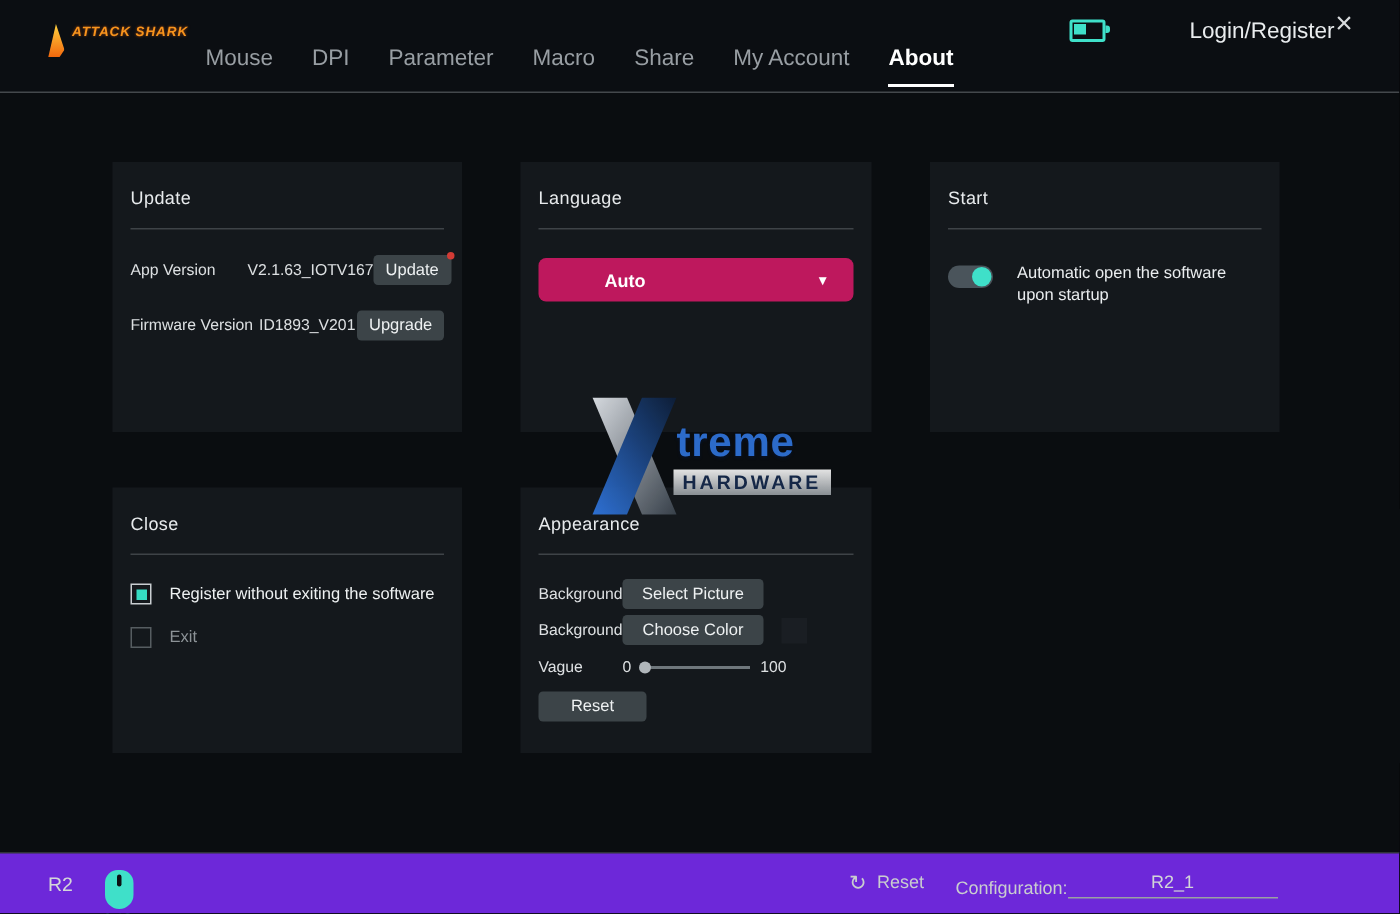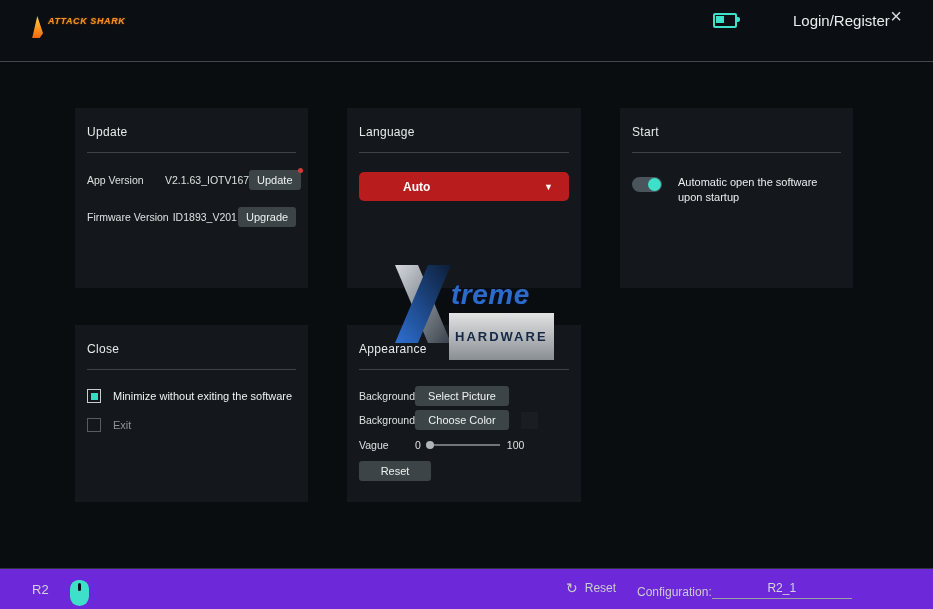--- a/index.html
+++ b/index.html
@@ -40,21 +40,21 @@
 
   .u-row{margin-top:17px;display:flex;align-items:center;}
   .u-label{font-size:10.5px;color:#dde0e2;min-width:74px;}
   .u-value{font-size:10.5px;color:#dde0e2;margin-left:4px;white-space:nowrap;}
   .btn{background:#3c4448;color:#eef1f2;font-size:11px;height:20px;border:none;
        border-radius:3px;padding:0 8px;cursor:pointer;font-family:inherit;}
   .u-btn{margin-left:auto;width:58px;position:relative;}
   .noti-dot{position:absolute;top:-2px;right:-2px;width:5px;height:5px;border-radius:50%;
             background:#d23b35;}
 
-  .dropdown{margin-top:19px;height:29px;background:#b91c1c;border-radius:5px;
+  .dropdown{margin-top:19px;height:29px;background:#be185d;border-radius:5px;
             display:flex;align-items:center;cursor:pointer;position:relative;}
   .dd-value{font-size:12px;font-weight:bold;color:#ffffff;padding-left:44px;}
   .dd-arrow{position:absolute;right:16px;font-size:9px;color:#ffffff;}
 
   .start-row{margin-top:22px;display:flex;}
   .toggle{width:30px;height:15px;border-radius:8px;background:#4a545b;position:relative;
           flex:none;margin-top:2px;cursor:pointer;}
   .toggle .knob{position:absolute;right:1px;top:1px;width:13px;height:13px;border-radius:50%;
                 background:#3fe0c9;}
   .start-label{margin-left:16px;font-size:11px;line-height:15px;color:#eaedef;width:160px;}
@@ -78,22 +78,22 @@
   .sl-track{width:72px;height:2px;background:#6f777c;margin:0 7px;position:relative;cursor:pointer;}
   .sl-handle{position:absolute;left:-2px;top:-3px;width:8px;height:8px;border-radius:50%;
              background:#b0b6ba;cursor:pointer;}
   .reset-btn{margin-top:9px;width:72px;}
 
   
   .watermark{position:absolute;left:391px;top:265px;width:156px;height:80px;z-index:6;
              pointer-events:none;opacity:.96;}
   .wm-x{position:absolute;left:0;top:0;}
   .wm-treme{position:absolute;left:60px;top:14px;font-size:28px;font-weight:bold;
-            color:#2e6fd2;letter-spacing:.5px;text-shadow:0 1px 2px #071228;font-style:italic;}
-  .wm-hw{position:absolute;left:58px;top:48px;padding:16px 6px;
+            color:#2e6fd2;letter-spacing:.5px;text-shadow:0 1px 2px #071228;}
+  .wm-hw{position:absolute;left:58px;top:48px;padding:1px 6px;
          background:linear-gradient(180deg,#ececec,#8e9499);
          font-size:13px;font-weight:bold;color:#16294a;letter-spacing:2px;}
 
   
   .footer{position:absolute;left:0;top:568px;width:933px;height:41px;background:#6d28d9;
           border-top:1px solid #303438;box-sizing:border-box;}
   .profile{position:absolute;left:32px;top:13px;font-size:13px;color:#d3d6d8;}
   .mouse-block{position:absolute;left:66px;top:11px;width:26px;text-align:center;}
   .mouse-icon{width:19px;height:26px;background:#3fe0c9;border-radius:9px 9px 10px 10px;
               margin:0 auto;position:relative;}
@@ -112,20 +112,29 @@
 </head>
 <body>
 
 <div class="app">
 
   <div class="header">
     <div class="logo">
       <div class="logo-fin"></div>
       <div class="logo-text">ATTACK SHARK</div>
     </div>
+    <div class="tabs">
+      <div class="tab">Mouse</div>
+      <div class="tab">DPI</div>
+      <div class="tab">Parameter</div>
+      <div class="tab">Macro</div>
+      <div class="tab">Share</div>
+      <div class="tab">My Account</div>
+      <div class="tab active">About</div>
+    </div>
     <div class="battery">
       <div class="battery-fill"></div>
     </div>
     <div class="login">Login/Register</div>
     <div class="win-close">×</div>
   </div>
 
   <div class="panel p-update">
     <div class="panel-title">Update</div>
     <div class="panel-divider"></div>
@@ -166,21 +175,21 @@
     </div>
   </div>
 
   <div class="panel p-close">
     <div class="panel-title">Close</div>
     <div class="panel-divider"></div>
     <div class="opt-row">
       <div class="checkbox">
         <div class="inner"></div>
       </div>
-      <span class="opt-label">Minimize without exiting the software</span>
+      <span class="opt-label">Register without exiting the software</span>
     </div>
     <div class="opt-row">
       <div class="checkbox unchecked">
         
       </div>
       <span class="opt-label dim">Exit</span>
     </div>
   </div>
 
   <div class="panel p-appearance">

